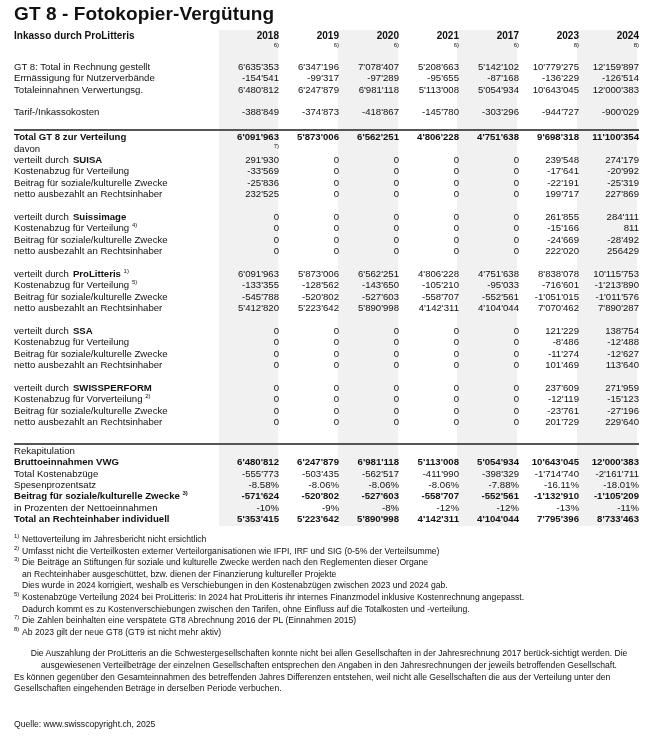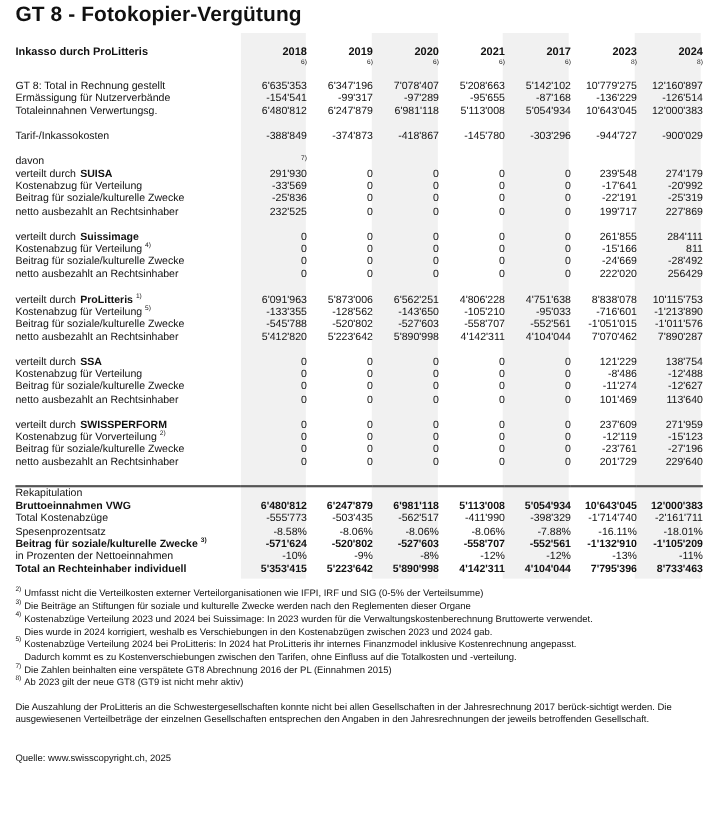--- a/index.html
+++ b/index.html
@@ -1,34 +1,34 @@
 <!DOCTYPE html>
 <html><head>
 <meta charset="utf-8">
 <style>
   html,body{margin:0;padding:0;background:#fff;}
   body{width:650px;height:752px;overflow:hidden;font-family:"Liberation Sans",sans-serif;color:#111;position:relative;}
   .title{position:absolute;left:14px;top:3px;font-size:19px;font-weight:bold;letter-spacing:0.1px;}
   .shade{position:absolute;top:30px;height:496px;background:#f1f1f1;}
-  table.t{position:absolute;left:14px;top:30px;border-collapse:collapse;font-size:9.6px;line-height:11.4px;margin-top:12px;}
+  table.t{position:absolute;left:14px;top:30px;border-collapse:collapse;font-size:9.6px;line-height:11.4px;}
   table.t td{padding:0;white-space:nowrap;}
   td.lab{width:205px;}
   td.n{width:60px;text-align:right;padding-right:0;}
   tr.hdr td{font-weight:bold;font-size:10px;}
   tr.fn td{font-size:6px;line-height:8px;text-align:right;}
   tr.b td{font-weight:bold;}
   tr.gap td{height:11.4px;}
   tr.gap2 td{height:15px;}
   .sup{font-size:6px;vertical-align:super;line-height:0;}
   .org{font-weight:bold;margin-left:4px;}
   tr.topline td{border-top:2px solid #555;}
   .notes{position:absolute;left:14px;top:534px;font-size:8.6px;line-height:11.6px;width:630px;}
   .notes .fnline{position:relative;padding-left:8px;}
   .notes .fnline .fs{position:absolute;left:0;top:-3px;font-size:6px;}
-  .para{margin-top:10px;}
+  .para{margin-top:10px;text-align:center;}
   .src{margin-top:24px;}
 </style>
 </head>
 <body>
 
 <div class="title">GT 8 - Fotokopier-Vergütung</div>
 
 <div class="shade" style="left:219px;width:59px;"></div>
 <div class="shade" style="left:338px;width:60px;"></div>
 <div class="shade" style="left:457px;width:60px;"></div>
@@ -67,21 +67,21 @@
         <td></td>
       </tr>
       <tr>
         <td class="lab">GT 8: Total in Rechnung gestellt</td>
         <td class="n">6'635'353</td>
         <td class="n">6'347'196</td>
         <td class="n">7'078'407</td>
         <td class="n">5'208'663</td>
         <td class="n">5'142'102</td>
         <td class="n">10'779'275</td>
-        <td class="n">12'160'897</td>
+        <td class="n">12'159'897</td>
       </tr>
       <tr>
         <td class="lab">Ermässigung für Nutzerverbände</td>
         <td class="n">-154'541</td>
         <td class="n">-99'317</td>
         <td class="n">-97'289</td>
         <td class="n">-95'655</td>
         <td class="n">-87'168</td>
         <td class="n">-136'229</td>
         <td class="n">-126'514</td>
@@ -118,20 +118,30 @@
       </tr>
       <tr class="gap">
         <td></td>
         <td></td>
         <td></td>
         <td></td>
         <td></td>
         <td></td>
         <td></td>
         <td></td>
+      </tr>
+      <tr class="b topline">
+        <td class="lab">Total GT 8 zur Verteilung</td>
+        <td class="n">6'091'963</td>
+        <td class="n">5'873'006</td>
+        <td class="n">6'562'251</td>
+        <td class="n">4'806'228</td>
+        <td class="n">4'751'638</td>
+        <td class="n">9'698'318</td>
+        <td class="n">11'100'354</td>
       </tr>
       <tr>
         <td class="lab">davon</td>
         <td class="n" style="font-size: 6px; vertical-align: top; line-height: 7px;">7)</td>
         <td class="n"></td>
         <td class="n"></td>
         <td class="n"></td>
         <td class="n"></td>
         <td class="n"></td>
         <td class="n"></td>
@@ -453,23 +463,25 @@
         <td class="n">5'890'998</td>
         <td class="n">4'142'311</td>
         <td class="n">4'104'044</td>
         <td class="n">7'795'396</td>
         <td class="n">8'733'463</td>
       </tr>
     </tbody>
 </table>
 
 <div class="notes" id="notes">
+    <div class="fnline"><span class="fs">1)</span><span>Nettoverteilung im Jahresbericht nicht ersichtlich</span></div>
     <div class="fnline"><span class="fs">2)</span><span>Umfasst nicht die Verteilkosten externer Verteilorganisationen wie IFPI, IRF und SIG (0-5% der Verteilsumme)</span></div>
     <div class="fnline"><span class="fs">3)</span><span>Die Beiträge an Stiftungen für soziale und kulturelle Zwecke werden nach den Reglementen dieser Organe</span></div>
-    <div class="fnline"><span class="fs">4)</span><span>Kostenabzüge Verteilung 2023 und 2024 bei Suissimage: In 2023 wurden für die Verwaltungskostenberechnung Bruttowerte verwendet.</span></div>
+    <div class="fnline"><span>an Rechteinhaber ausgeschüttet, bzw. dienen der Finanzierung kultureller Projekte</span></div>
     <div class="fnline"><span>Dies wurde in 2024 korrigiert, weshalb es Verschiebungen in den Kostenabzügen zwischen 2023 und 2024 gab.</span></div>
     <div class="fnline"><span class="fs">5)</span><span>Kostenabzüge Verteilung 2024 bei ProLitteris: In 2024 hat ProLitteris ihr internes Finanzmodel inklusive Kostenrechnung angepasst.</span></div>
     <div class="fnline"><span>Dadurch kommt es zu Kostenverschiebungen zwischen den Tarifen, ohne Einfluss auf die Totalkosten und -verteilung.</span></div>
     <div class="fnline"><span class="fs">7)</span><span>Die Zahlen beinhalten eine verspätete GT8 Abrechnung 2016 der PL (Einnahmen 2015)</span></div>
     <div class="fnline"><span class="fs">8)</span><span>Ab 2023 gilt der neue GT8 (GT9 ist nicht mehr aktiv)</span></div>
     <div class="para">Die Auszahlung der ProLitteris an die Schwestergesellschaften konnte nicht bei allen Gesellschaften in der Jahresrechnung 2017 berück-sichtigt werden. Die ausgewiesenen Verteilbeträge der einzelnen Gesellschaften entsprechen den Angaben in den Jahresrechnungen der jeweils betroffenden Gesellschaft.</div>
+    <div>Es können gegenüber den Gesamteinnahmen des betreffenden Jahres Differenzen entstehen, weil nicht alle Gesellschaften die aus der Verteilung unter den Gesellschaften eingehenden Beträge in derselben Periode verbuchen.</div>
     <div class="src">Quelle: www.swisscopyright.ch, 2025</div>
   </div>
 
 </body></html>

